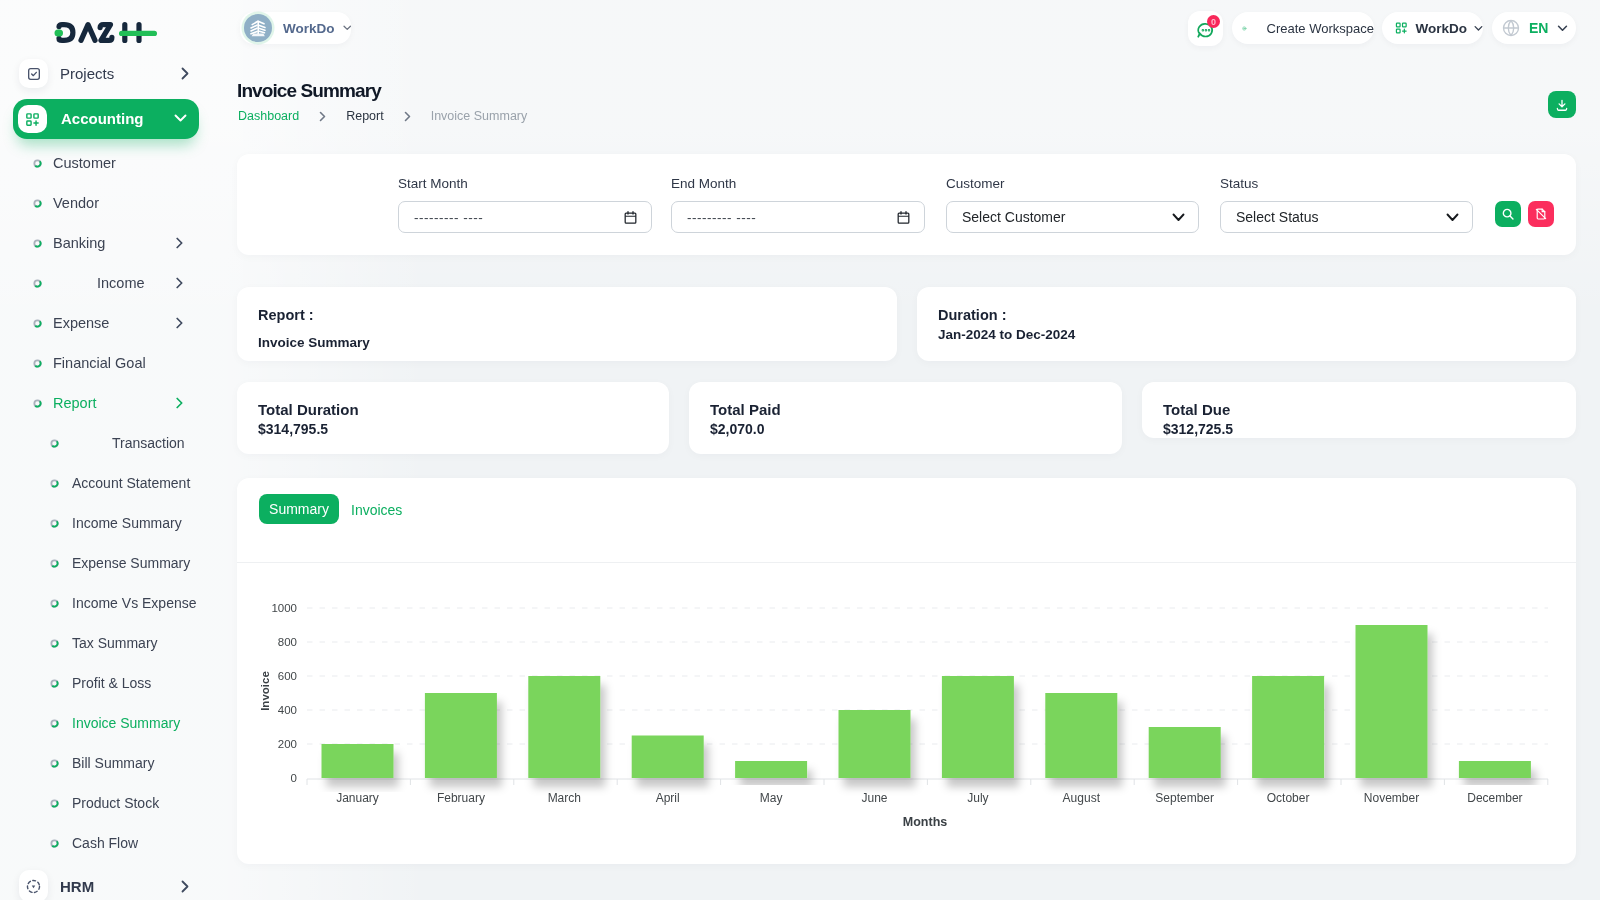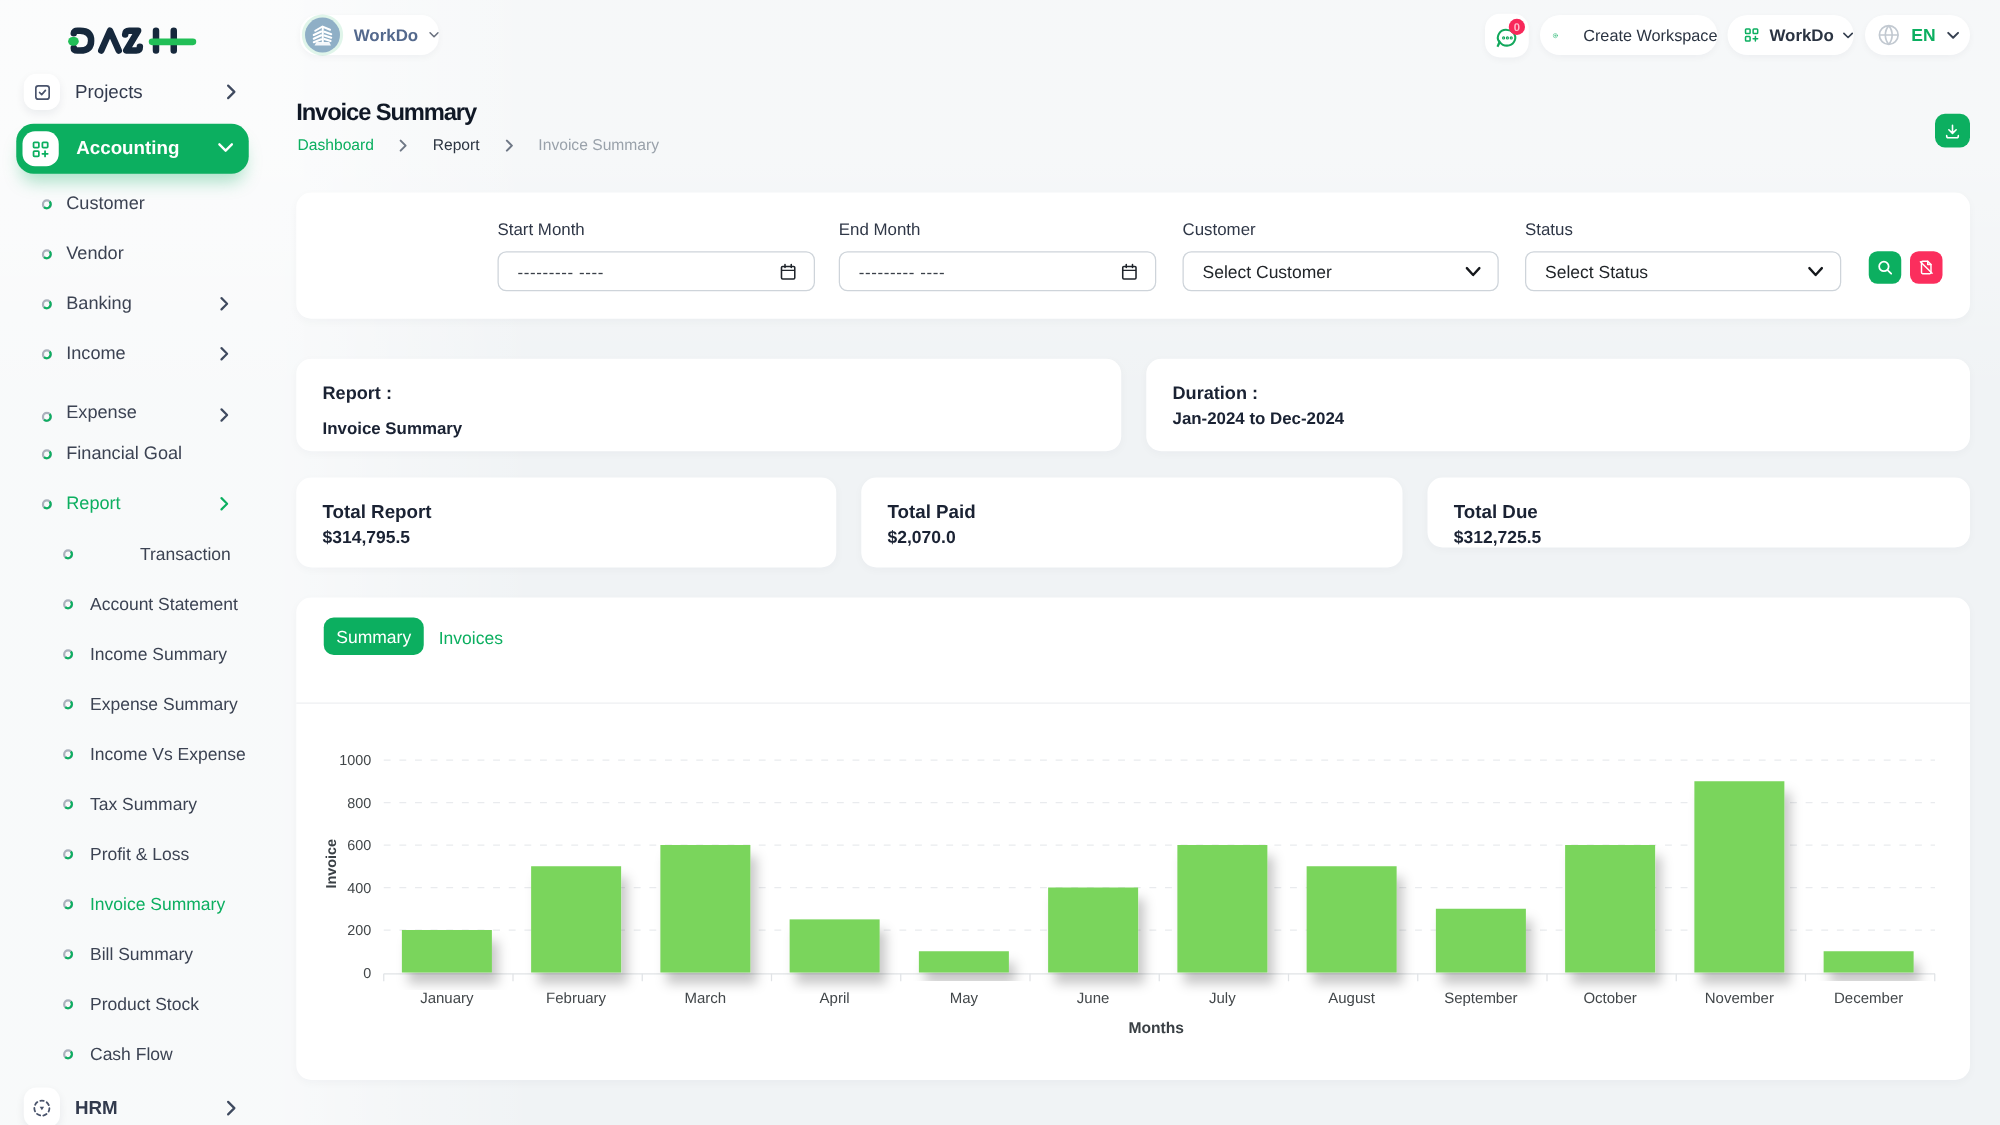--- a/index.html
+++ b/index.html
@@ -81,31 +81,31 @@
   <div class="m-item" style="top:228px;">
       <svg class="dot" width="9" height="9" viewBox="0 0 10 10">
         <circle cx="5" cy="5" r="3.5" fill="none" stroke="#aab1bc" stroke-width="2"></circle>
         <path d="M 7.47 2.53 A 3.5 3.5 0 0 1 2.53 7.47" fill="none" stroke="#0caf60" stroke-width="2"></path>
       </svg>
       <span class="txt">Banking</span>
       <svg class="chev" style="right:16px;" width="7" height="12" viewBox="0 0 7 12">
         <path d="M1.2 1.5 L5.7 6 L1.2 10.5" fill="none" stroke="#3f4a5f" stroke-width="1.7" stroke-linecap="round" stroke-linejoin="round"></path>
       </svg>
     </div>
-  <div class="m-item" style="top:268px;">
+  <div class="m-item" style="top:268px;gap:44px;">
       <svg class="dot" width="9" height="9" viewBox="0 0 10 10">
         <circle cx="5" cy="5" r="3.5" fill="none" stroke="#aab1bc" stroke-width="2"></circle>
         <path d="M 7.47 2.53 A 3.5 3.5 0 0 1 2.53 7.47" fill="none" stroke="#0caf60" stroke-width="2"></path>
       </svg>
       <span class="txt">Income</span>
       <svg class="chev" style="right:16px;" width="7" height="12" viewBox="0 0 7 12">
         <path d="M1.2 1.5 L5.7 6 L1.2 10.5" fill="none" stroke="#3f4a5f" stroke-width="1.7" stroke-linecap="round" stroke-linejoin="round"></path>
       </svg>
     </div>
-  <div class="m-item" style="top:308px;align-items:flex-end;">
+  <div class="m-item" style="top:308px;">
       <svg class="dot" width="9" height="9" viewBox="0 0 10 10">
         <circle cx="5" cy="5" r="3.5" fill="none" stroke="#aab1bc" stroke-width="2"></circle>
         <path d="M 7.47 2.53 A 3.5 3.5 0 0 1 2.53 7.47" fill="none" stroke="#0caf60" stroke-width="2"></path>
       </svg>
       <span class="txt">Expense</span>
       <svg class="chev" style="right:16px;" width="7" height="12" viewBox="0 0 7 12">
         <path d="M1.2 1.5 L5.7 6 L1.2 10.5" fill="none" stroke="#3f4a5f" stroke-width="1.7" stroke-linecap="round" stroke-linejoin="round"></path>
       </svg>
     </div>
   <div class="m-item" style="top:348px;">
@@ -347,21 +347,21 @@
 <div class="card" style="left:237px; top:287px; width:660px; height:74px;">
   <div style="margin:20px 0 12px 21px; font-size:14.5px; font-weight:700; color:#1a2233;">Report :</div>
   <div style="margin:4px 0 0 21px; font-size:13.5px; font-weight:700; color:#1a2233;">Invoice Summary</div>
 </div>
 <div class="card" style="left:917px; top:287px; width:659px; height:74px;">
   <div style="margin:20px 0 0 21px; font-size:14.5px; font-weight:700; color:#1a2233;">Duration :</div>
   <div style="margin:4px 0 0 21px; font-size:13.5px; font-weight:700; color:#1a2233;">Jan-2024 to Dec-2024</div>
 </div>
 
 <div class="card" style="left:237px; top:382px; width:432px; height:72px;">
-  <div style="margin:19px 0 0 21px; font-size:15px; font-weight:700; color:#1a2233;">Total Report</div>
+  <div style="margin:19px 0 0 21px; font-size:15px; font-weight:700; color:#1a2233;">Total Duration</div>
   <div style="margin:3px 0 0 21px; font-size:14px; font-weight:700; color:#1a2233;">$314,795.5</div>
 </div>
 <div class="card" style="left:689px; top:382px; width:433px; height:72px;">
   <div style="margin:19px 0 0 21px; font-size:15px; font-weight:700; color:#1a2233;">Total Paid</div>
   <div style="margin:3px 0 0 21px; font-size:14px; font-weight:700; color:#1a2233;">$2,070.0</div>
 </div>
 <div class="card" style="left:1142px; top:382px; width:434px; height:56px;">
   <div style="margin:19px 0 0 21px; font-size:15px; font-weight:700; color:#1a2233;">Total Due</div>
   <div style="margin:3px 0 0 21px; font-size:14px; font-weight:700; color:#1a2233;">$312,725.5</div>
 </div>

